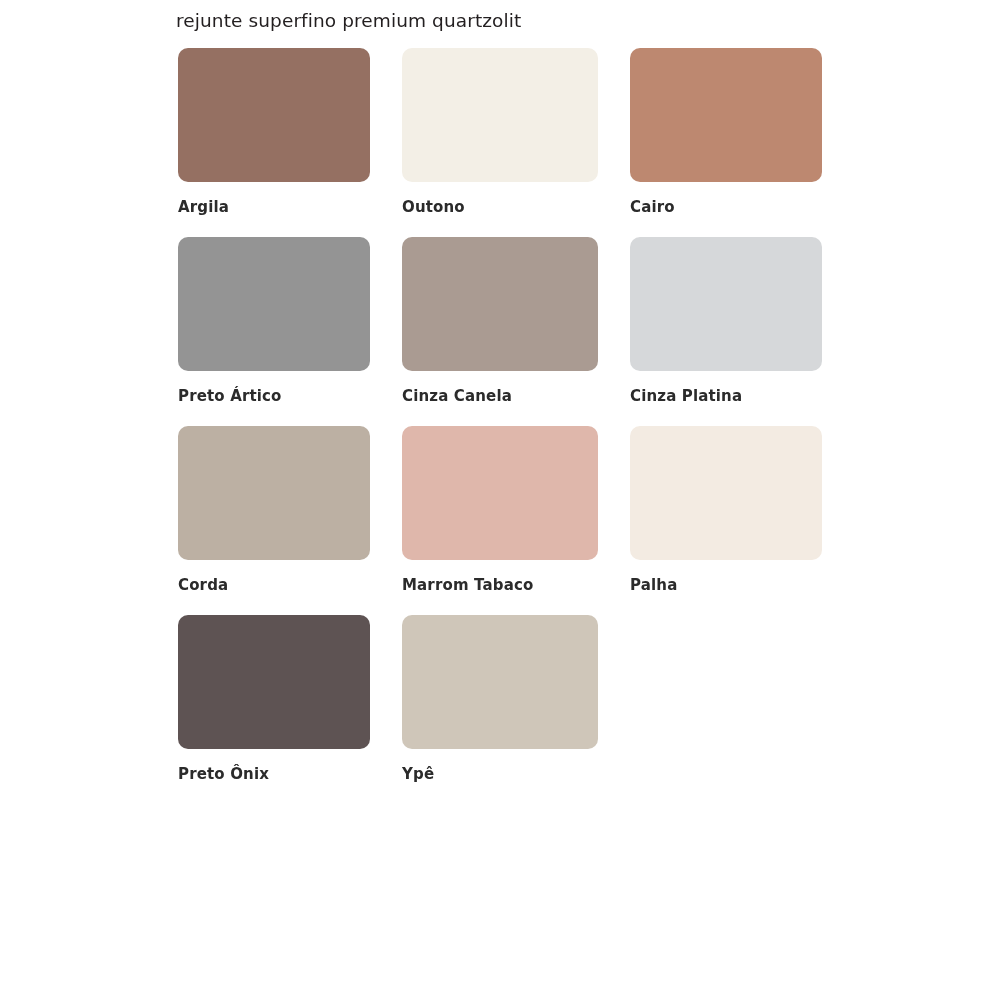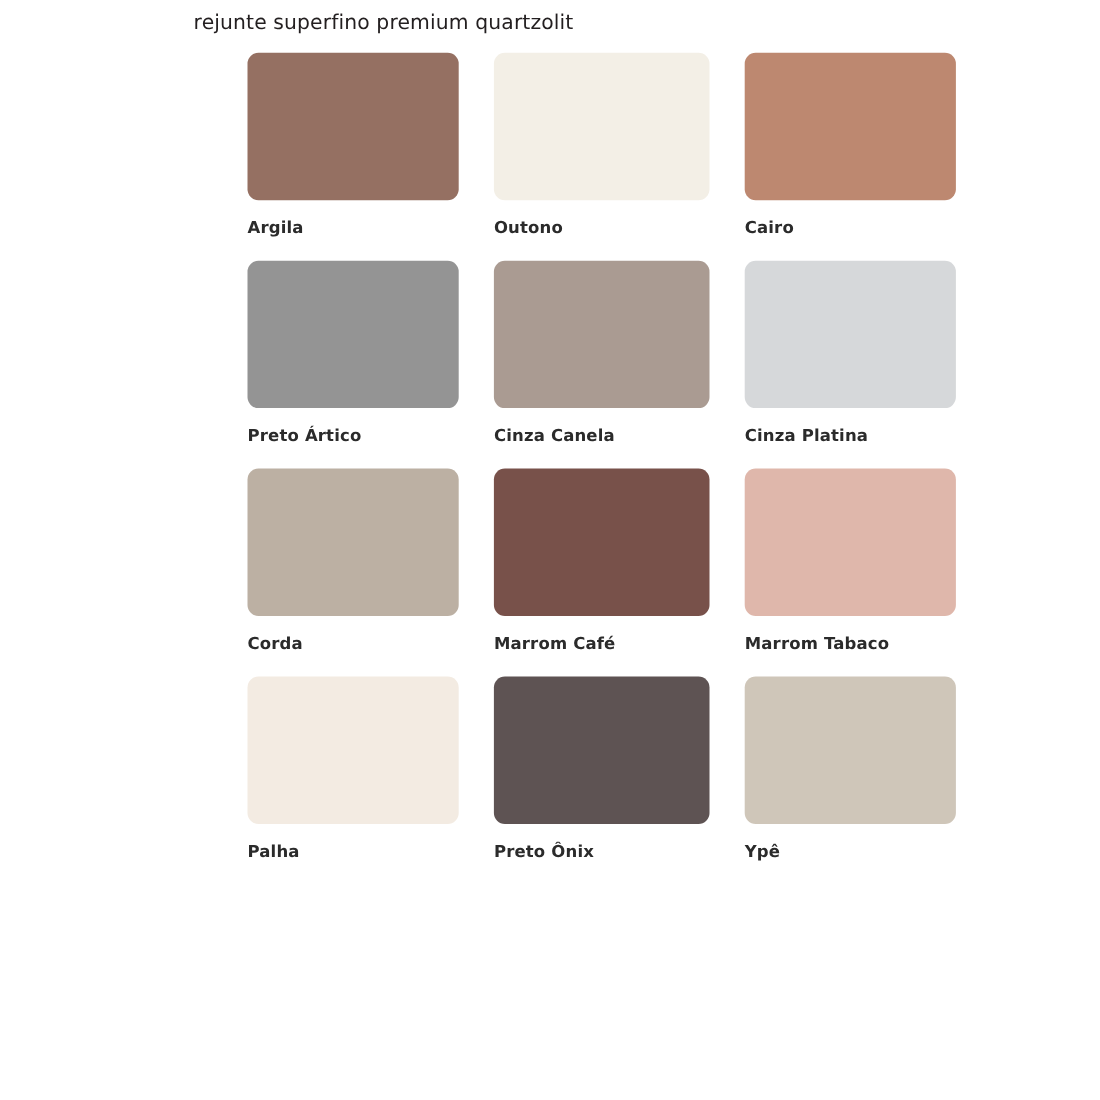--- a/index.html
+++ b/index.html
@@ -38,21 +38,20 @@
   #swatch-grid {
     position: absolute;
     left: 178px;
     top: 48px;
     width: 644px;
     display: grid;
     grid-template-columns: 192px 196px 192px;
     column-gap: 32px;
     grid-auto-rows: 189px;
     row-gap: 0px;
-    margin-left: 47px;
   }
 
   .swatch-cell {
     position: relative;
     width: 100%;
   }
 
   .swatch-chip {
     width: 100%;
     height: 134px;
@@ -101,24 +100,20 @@
       </div>
       <div class="swatch-cell">
         <div class="swatch-chip" style="background: rgb(214, 216, 218);"></div>
         <div class="swatch-label">Cinza Platina</div>
       </div>
       <div class="swatch-cell">
         <div class="swatch-chip" style="background: rgb(188, 176, 163);"></div>
         <div class="swatch-label">Corda</div>
       </div>
       <div class="swatch-cell">
-        <div class="swatch-chip" style="background: rgb(120, 81, 74);"></div>
-        <div class="swatch-label">Marrom Café</div>
-      </div>
-      <div class="swatch-cell">
         <div class="swatch-chip" style="background: rgb(223, 183, 171);"></div>
         <div class="swatch-label">Marrom Tabaco</div>
       </div>
       <div class="swatch-cell">
         <div class="swatch-chip" style="background: rgb(243, 235, 226);"></div>
         <div class="swatch-label">Palha</div>
       </div>
       <div class="swatch-cell">
         <div class="swatch-chip" style="background: rgb(94, 83, 83);"></div>
         <div class="swatch-label">Preto Ônix</div>

